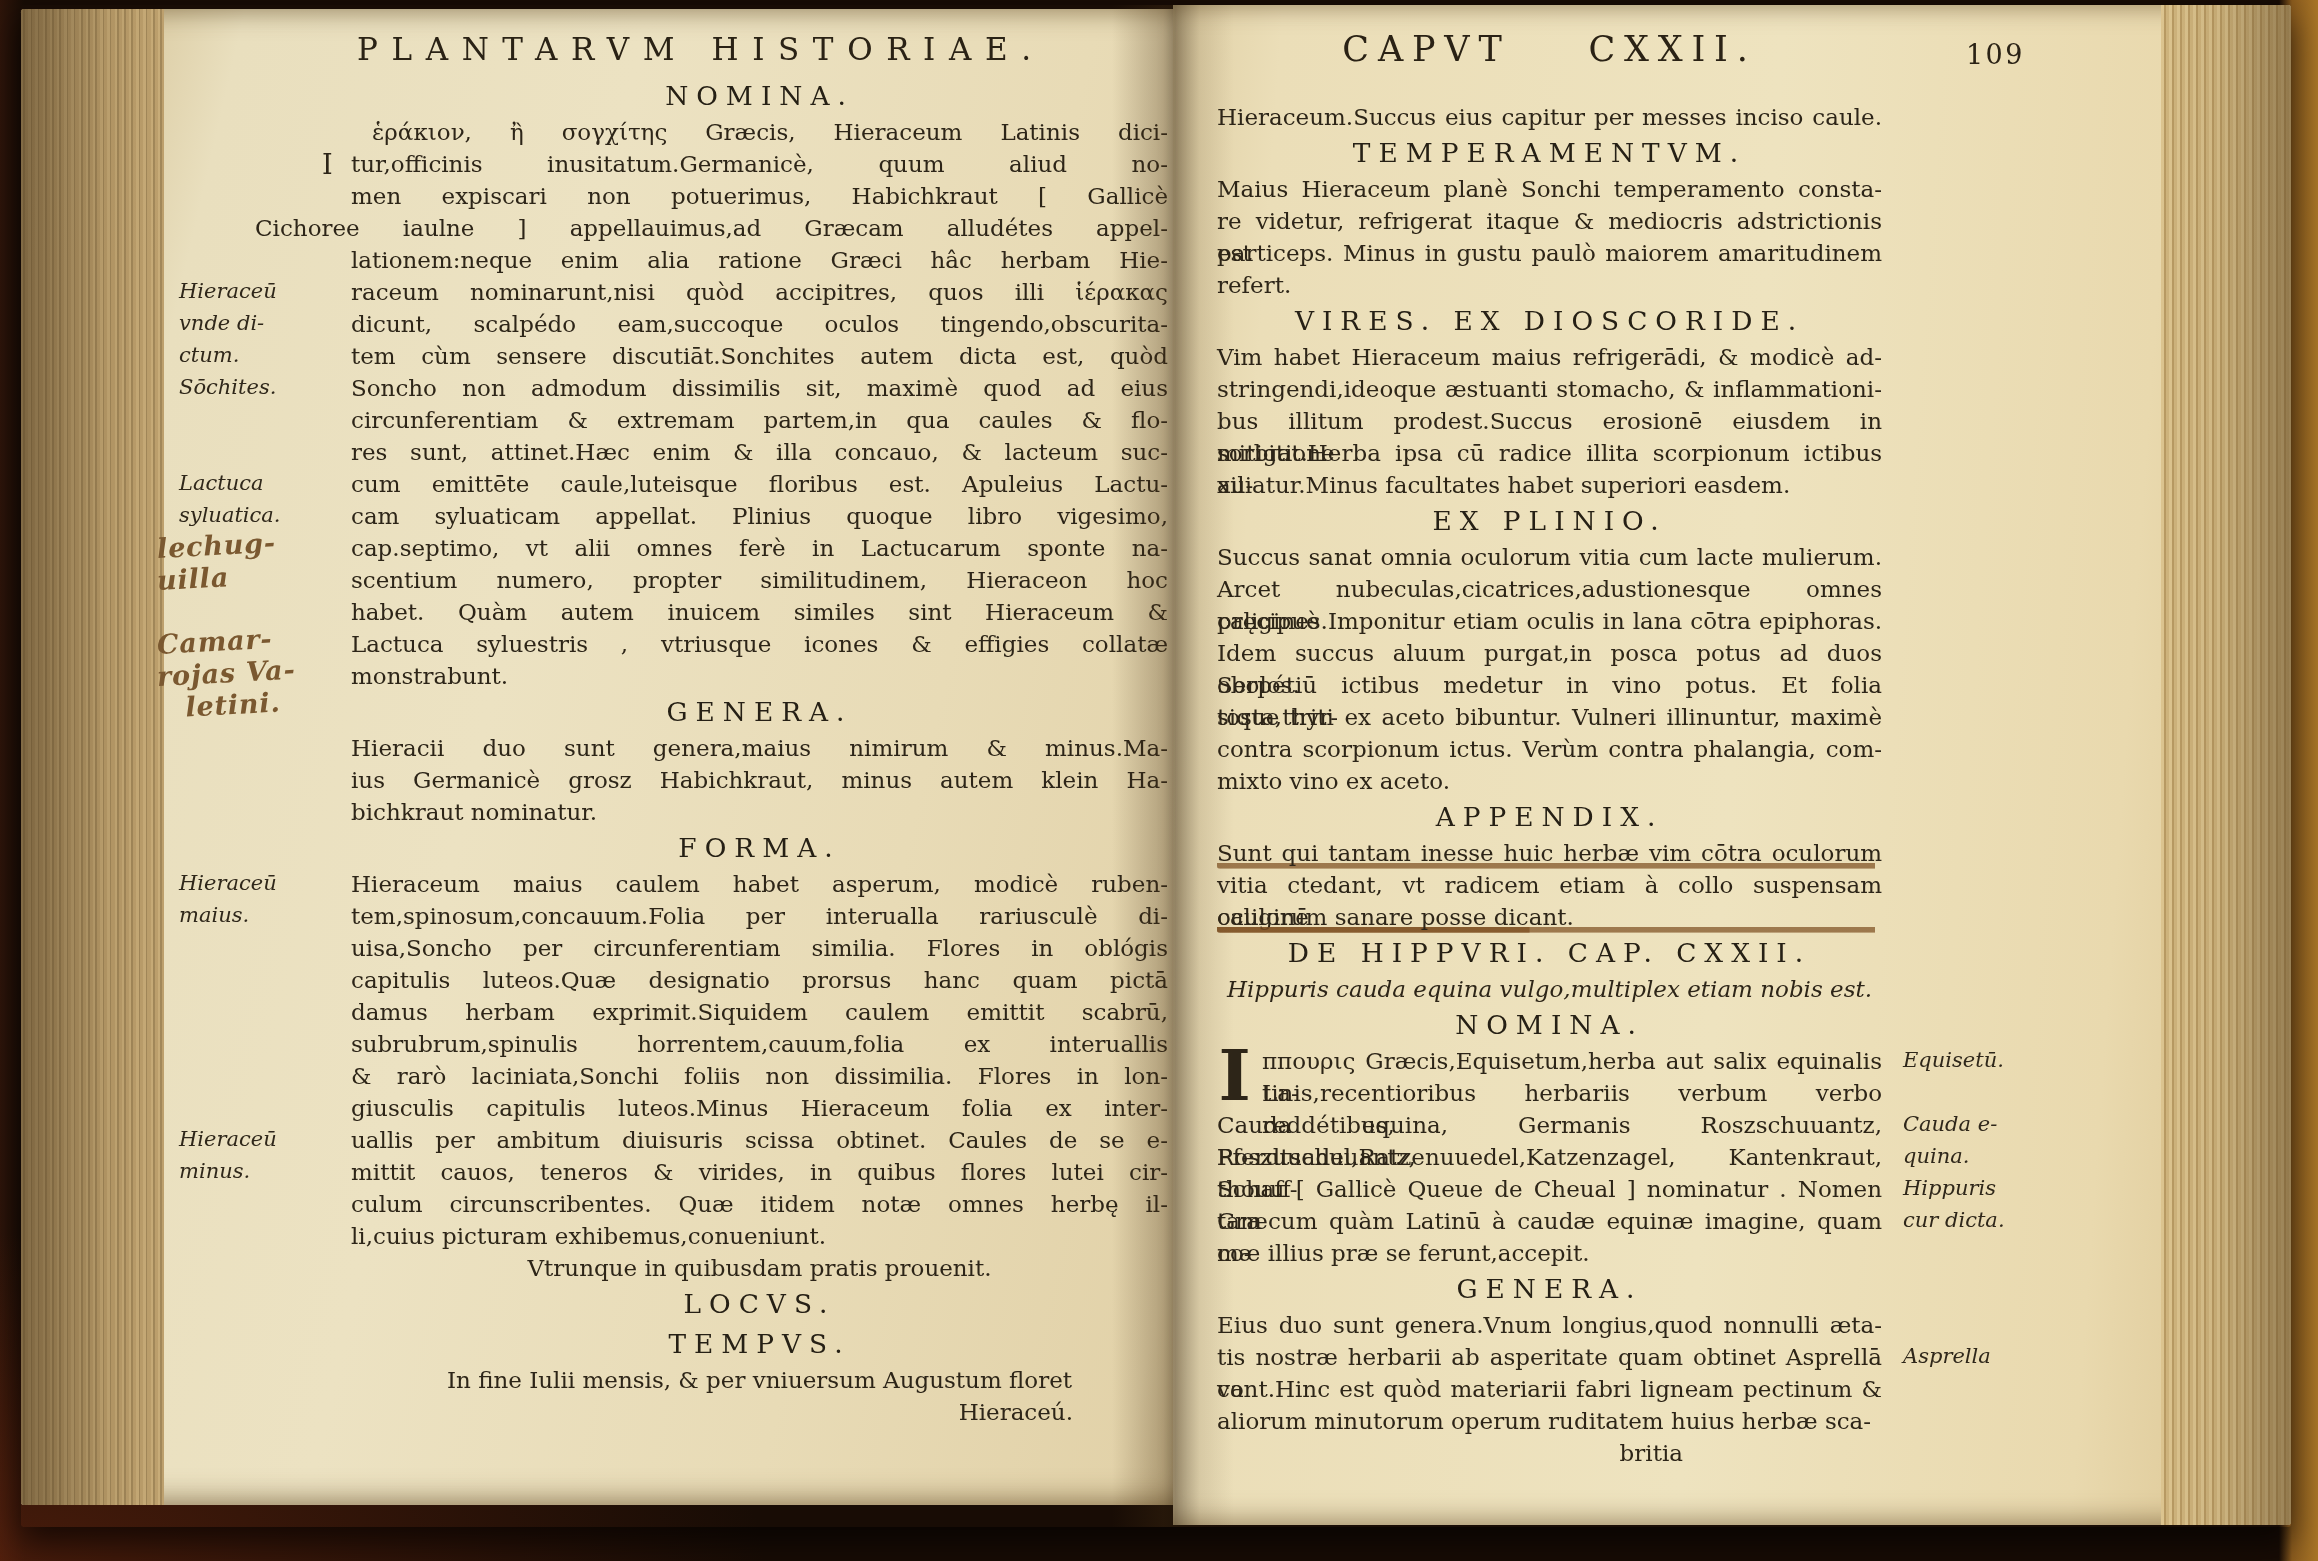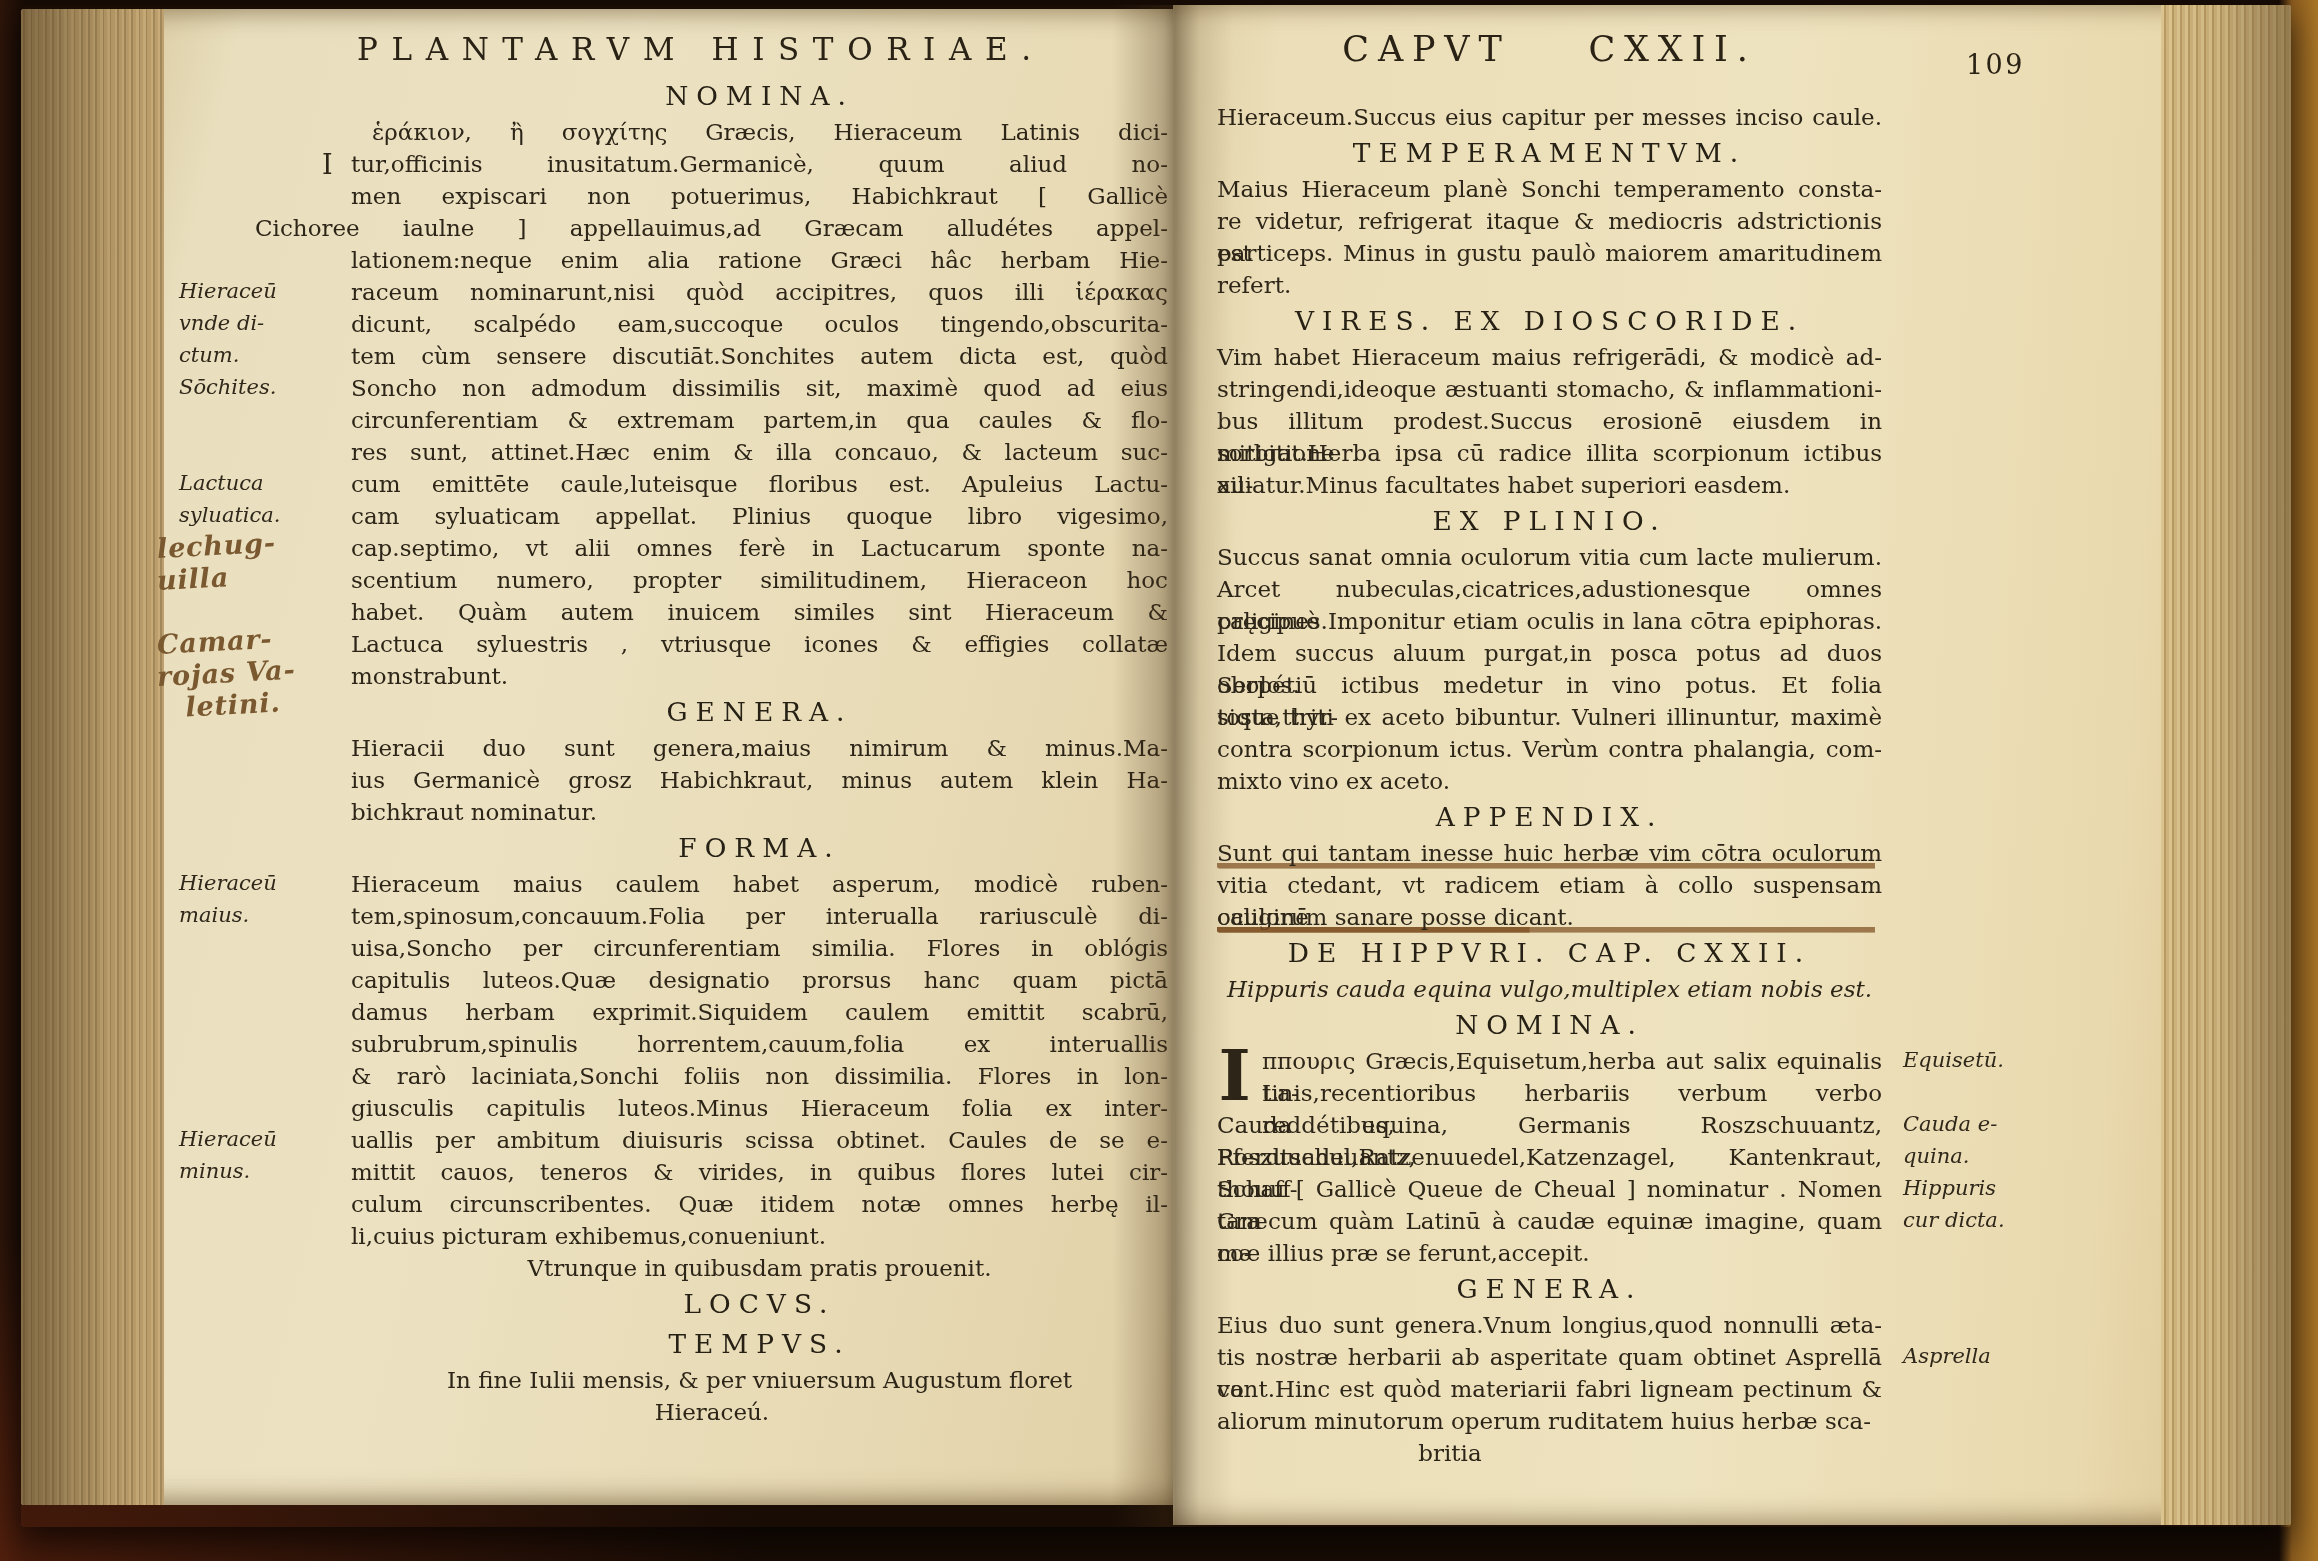--- a/index.html
+++ b/index.html
@@ -31,31 +31,31 @@
       repeating-linear-gradient(90deg,#c9ad79 0 2.4px,#a2885a 2.4px 4px,#bda06d 4px 7.2px);}
   .edges-right{right:0;width:130px;border-radius:0 3.2px 3.2px 0;
     background:
       linear-gradient(270deg, rgba(96,72,36,.55), rgba(130,104,60,.15) 55%, rgba(130,104,60,0) 100%),
       repeating-linear-gradient(90deg,#dcc48f 0 3.2px,#b89a63 3.2px 4.8px,#cfb47d 4.8px 8px);}
   .gutter{position:absolute;left:1091px;top:0;width:122px;height:100%;pointer-events:none;
     background:linear-gradient(90deg, rgba(70,48,20,0) 0%, rgba(70,48,20,.30) 42%, rgba(50,34,14,.42) 52%, rgba(70,48,20,.12) 72%, rgba(70,48,20,0) 100%);}
   .runhead{position:absolute;color:#2a2215;white-space:nowrap;}
   .rh-left{left:336px;width:817px;top:22.4px;text-align:left;font-size:31px;letter-spacing:13.6px;}
   .rh-right{left:44px;width:665px;top:24px;text-align:center;font-size:35px;letter-spacing:8.8px;word-spacing:58px;}
-  .pagenum{position:absolute;left:793px;top:44px;font-size:27px;color:#2a2215;letter-spacing:2.4px;text-align:center;}
+  .pagenum{position:absolute;left:793px;top:34px;font-size:27px;color:#2a2215;letter-spacing:2.4px;text-align:center;}
   .col{position:absolute;color:#2d2518;}
   .col-left{left:330px;top:67px;width:817px;}
   .col-right{left:44px;top:96px;width:665px;}
   .bl{position:relative;height:32px;line-height:32px;font-size:23px;}
   .pg-right .bl{height:32px;line-height:32px;font-size:23px;}
   .bl.h{height:40px;line-height:40px;font-size:26.4px;letter-spacing:8px;text-align:center;color:#262015;font-weight:500;}
   .bl .tx{display:block;}
   .bl.j .tx{text-align:justify;text-align-last:justify;}
   .bl.c{text-align:center;}
-  .bl.r .tx{text-align:center;}
+  .bl.r .tx{text-align:right;}
   .pg-left .bl.r .tx{padding-right:95px;}
   .pg-right .bl.r .tx{padding-right:199px;}
   .bl.gi .tx{padding-left:21px;}
   .bl.od{margin-left:-96px;width:calc(100% + 96px);}
   .bl.gi2 .tx{padding-left:45px;}
   .bl.it .tx{font-style:italic;}
   .drop{position:absolute;color:#2d2518;}
   .bl.dl .drop{left:-29px;top:0.8px;font-size:27px;}
   .bl.bd .drop{left:1.6px;top:-3.2px;font-size:69px;line-height:67px;font-weight:600;}
   .mnote{position:absolute;font-style:italic;font-size:21px;line-height:24px;top:3.2px;white-space:nowrap;color:#2f271a;}

